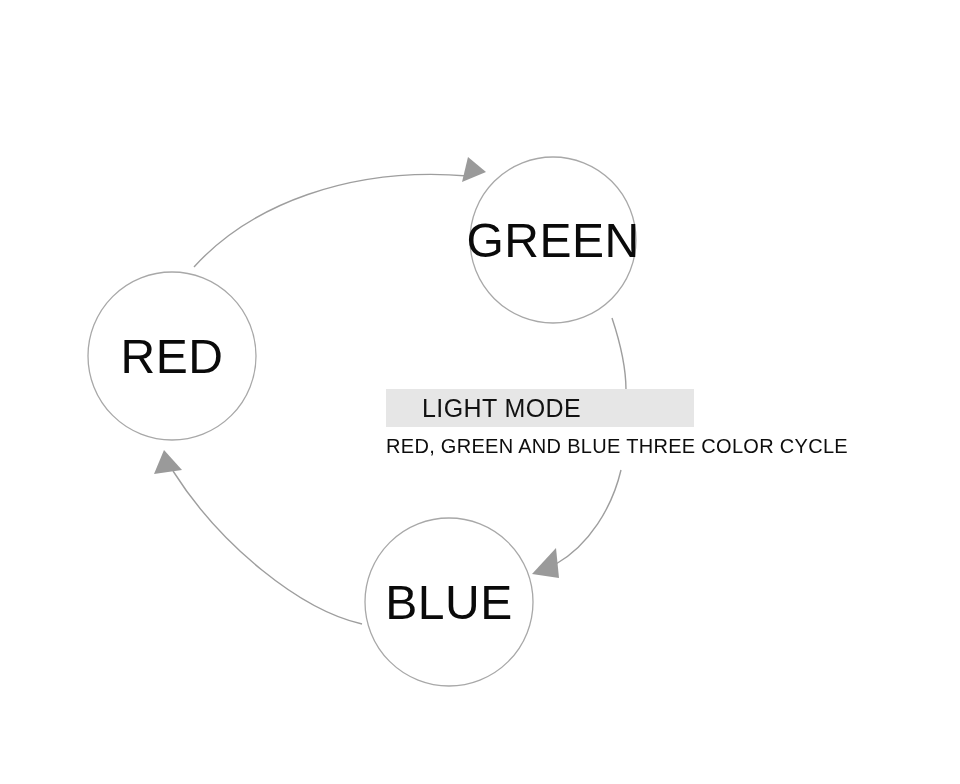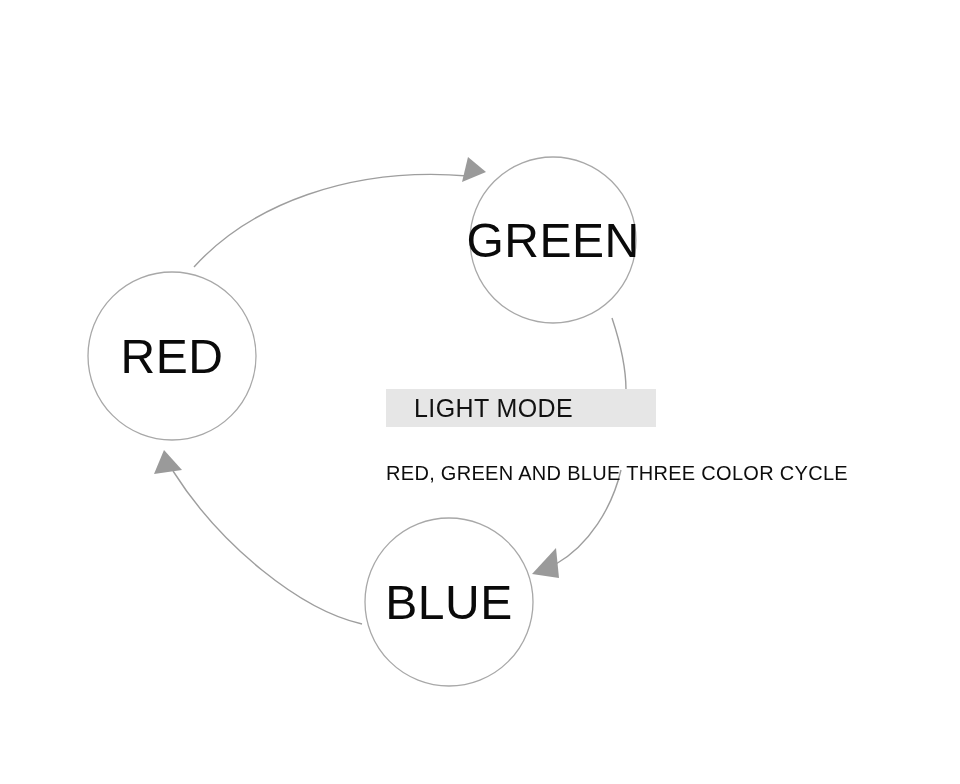--- a/index.html
+++ b/index.html
@@ -48,35 +48,35 @@
   }
   
   #caption-block {
     position: absolute;
     left: 386px;
     top: 389px;
     width: 500px;
   }
   #title-highlight {
     display: block;
-    width: 270px;
+    width: 308px;
     height: 38px;
     background: #e6e6e6;
     box-sizing: border-box;
-    padding-left: 28px;
+    padding-left: 36px;
     line-height: 38px;
     font-size: 25px;
     font-weight: 400;
     color: #111111;
     letter-spacing: 0.4px;
     white-space: nowrap;
   }
   #subtitle-text {
     display: block;
-    margin-top: 35px;
+    margin-top: 8px;
     font-size: 20px;
     font-weight: 400;
     color: #0d0d0d;
     letter-spacing: 0.3px;
     white-space: nowrap;
   }
 </style>
 </head>
 <body>
 

